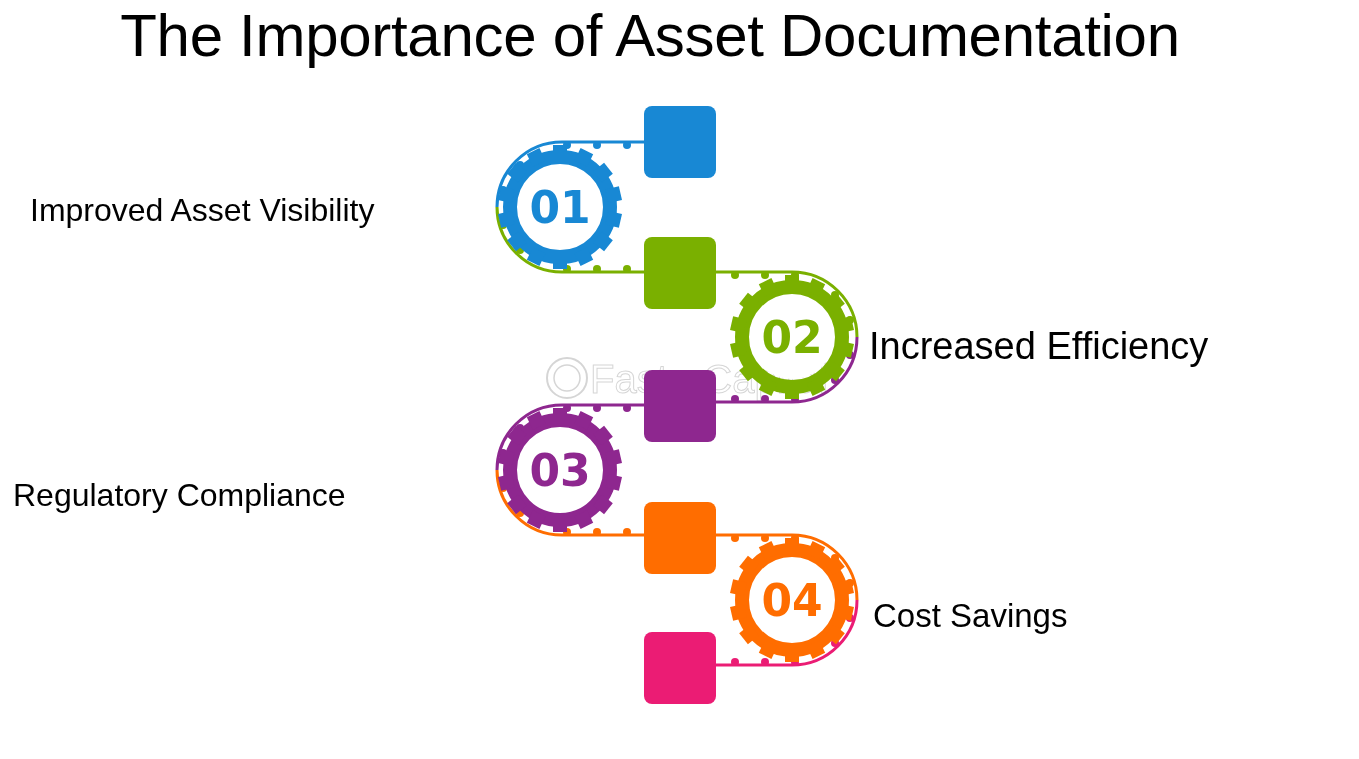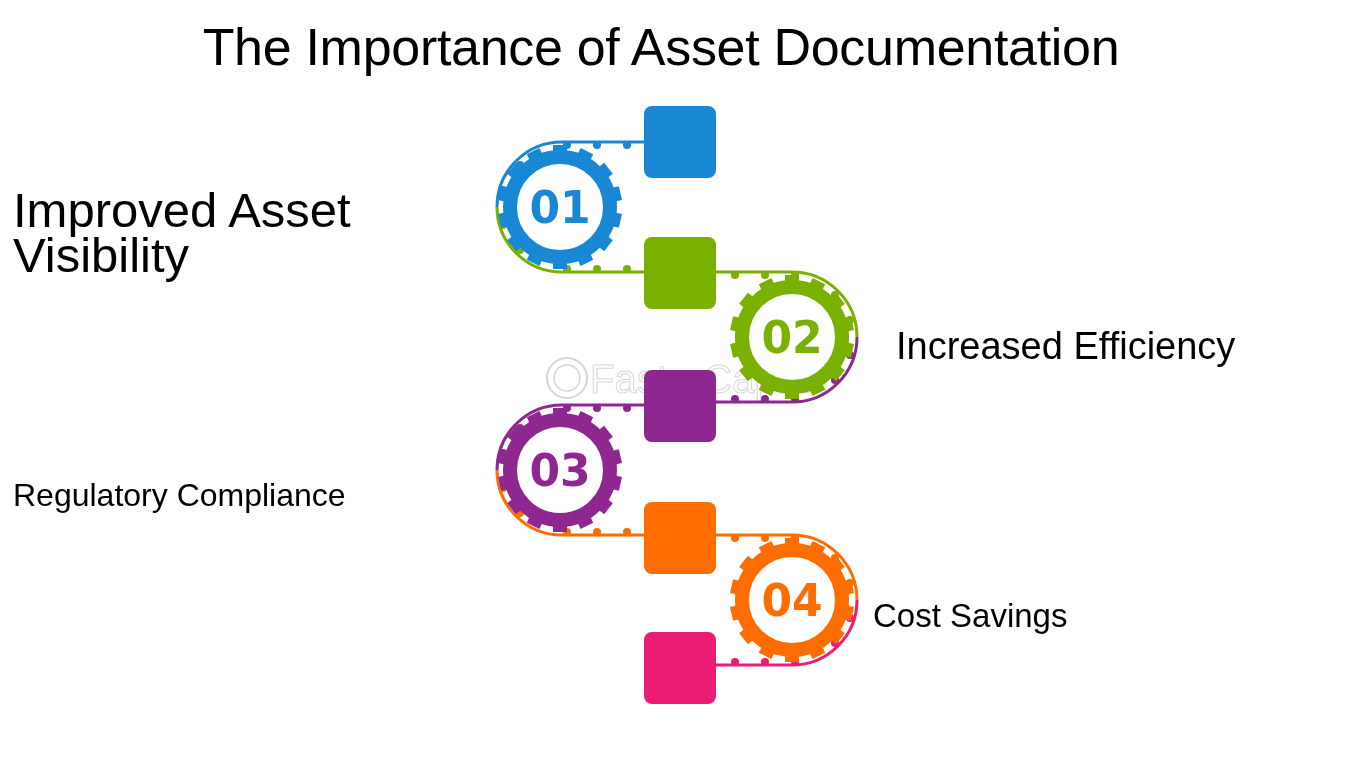--- a/index.html
+++ b/index.html
@@ -1,22 +1,22 @@
 <!DOCTYPE html>
 <html><head>
 <meta charset="utf-8">
 <style>
   html, body { margin: 0; padding: 0; background: #ffffff; }
   body { width: 1359px; height: 759px; position: relative; overflow: hidden;
          font-family: "Liberation Sans", sans-serif; color: #000; }
   .title { position: absolute; left: 0; width: 1300px; top: 0; text-align: center;
-           font-size: 52px; line-height: 72px; font-weight: normal; margin: 11px; letter-spacing: -0.3px; }
+           font-size: 60px; line-height: 72px; font-weight: normal; margin: 0; letter-spacing: -0.3px; }
   .label { position: absolute; font-size: 36px; line-height: 40px; font-weight: normal; margin: 0; }
-  .lbl1 { left: 13px; top: 188px; font-size: 49px; line-height: 45px; width: 380px; }
-  .lbl2 { left: 896px; top: 326px; font-size: 38px; }
+  .lbl1 { left: 30px; top: 188px; font-size: 32px; line-height: 45px; width: 380px; }
+  .lbl2 { left: 869px; top: 326px; font-size: 38px; }
   .lbl3 { left: 13px; top: 475px; font-size: 32px; }
   .lbl4 { left: 873px; top: 580px; font-size: 33px; margin-top: 16px; }
   svg.diagram { position: absolute; left: 0; top: 0; }
   .gear-num { font-family: "DejaVu Sans", sans-serif; font-weight: bold; font-size: 44px; }
   .watermark { font-family: "Liberation Sans", sans-serif; font-size: 40px; }
 </style>
 </head>
 <body>
 
 <h1 class="title">The Importance of Asset Documentation</h1>

